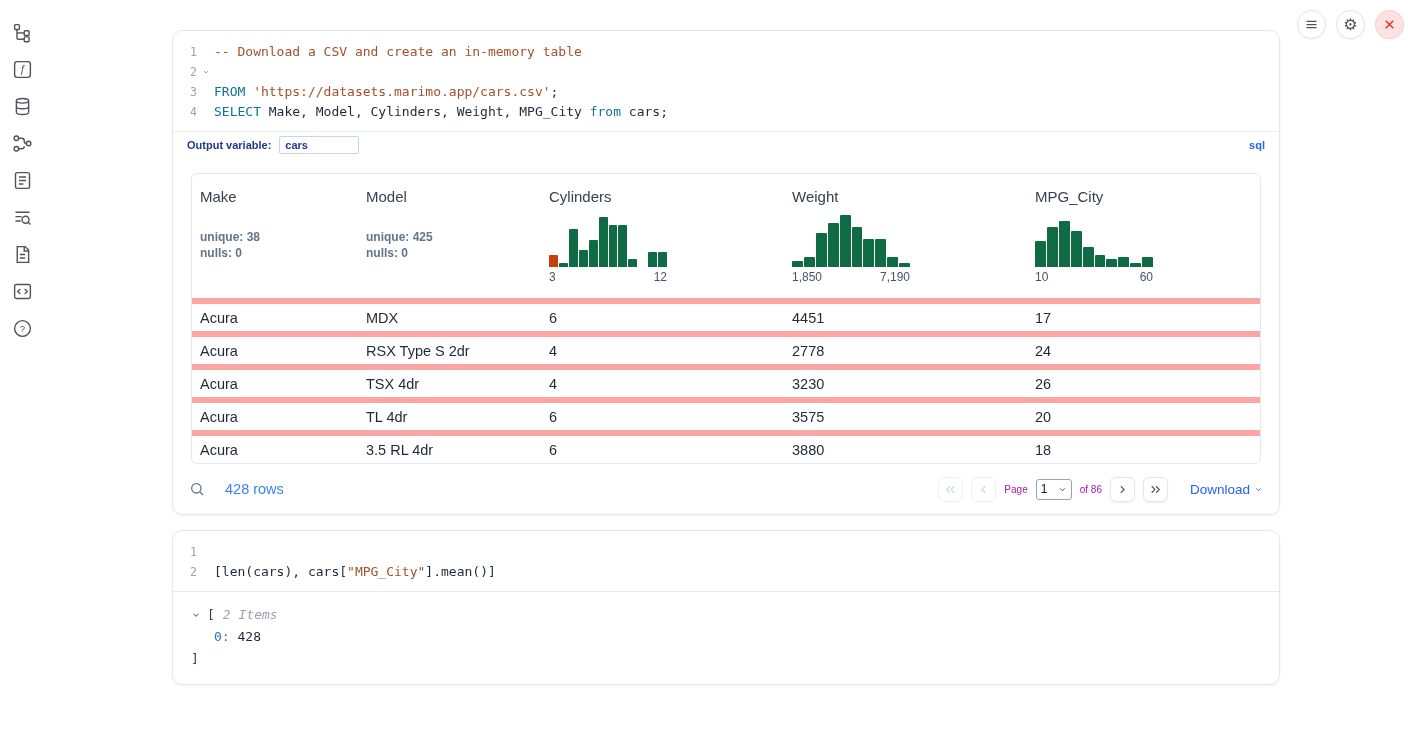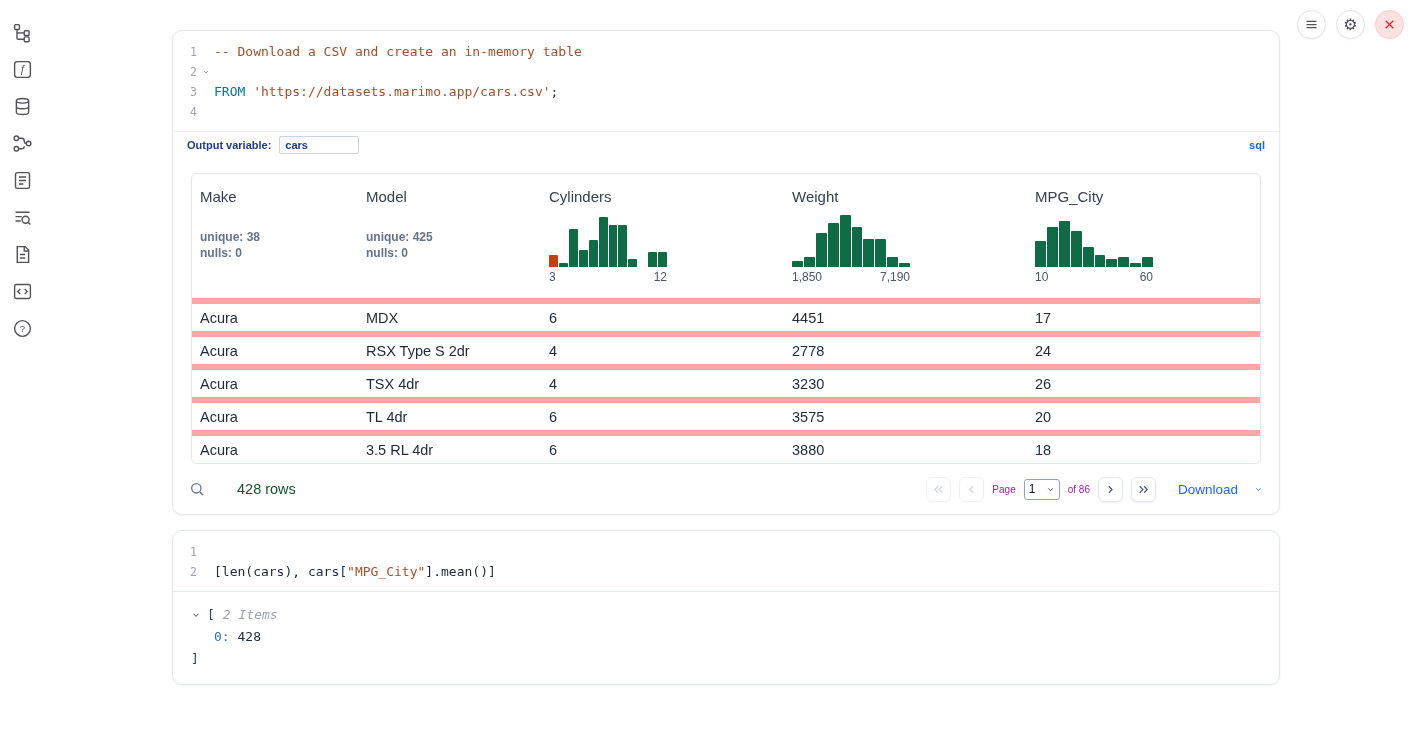--- a/index.html
+++ b/index.html
@@ -47,27 +47,27 @@
   .hist { margin-top:10px; width:118px; cursor:pointer; }
   .hist-bars { height:52px; display:flex; align-items:flex-end; gap:1px; }
   .hist-bar { flex:1 1 0; min-width:0; border-radius:1px 1px 0 0; }
   .hist-axis { display:flex; justify-content:space-between; font-size:12px; color:#475569; margin-top:3px; }
   .tbody .tr { display:grid; grid-template-columns:166px 183px 243px 243px 1fr; height:33px; border-top:6px solid #fca5a5; align-items:center; }
   .td { padding-left:8px; font-size:14.5px; color:#1f2937; }
 
   
   .table-footer { height:50px; display:flex; align-items:center; padding:0 16px 0 16px; gap:8px; }
   .icon-btn { background:none; border:none; color:#64748b; cursor:pointer; display:flex; align-items:center; padding:0; }
-  .row-count { font-size:14.5px; color:#14532d; margin-left:24px; }
+  .row-count { font-size:14.5px; color:#3b82f6; margin-left:12px; }
   .pg-btn { width:25px; height:25px; border:1px solid #e2e8f0; background:#fff; border-radius:6px; display:flex; align-items:center; justify-content:center; cursor:pointer; color:#475569; box-shadow:0 1px 2px rgba(15,23,42,.07); }
   .pg-btn.disabled { color:#cbd5e1; border-color:#eef1f5; box-shadow:none; }
   .pg-label { font-size:10px; color:#a21caf; }
   .page-select { width:36px; height:21px; border:1px solid #94a3b8; border-radius:3px; display:flex; align-items:center; justify-content:space-between; padding:0 4px; font-size:12px; color:#111827; cursor:pointer; background:#fff; }
   .page-select svg { color:#374151; }
-  .download-link { margin-left:14px; background:none; border:none; color:#2563eb; font-size:13.5px; display:flex; align-items:center; gap:16px; cursor:pointer; font-family:"Liberation Sans",sans-serif; }
+  .download-link { margin-left:14px; background:none; border:none; color:#2563eb; font-size:13.5px; display:flex; align-items:center; gap:4px; cursor:pointer; font-family:"Liberation Sans",sans-serif; }
 
   
   .divider { border-top:1px solid #e7ebf0; }
   .tree-output { padding:12px 0 14px 18px; font-family:"DejaVu Sans Mono",monospace; font-size:13px; line-height:22px; color:#334155; }
   .tree-line1 { display:flex; align-items:center; }
   .tree-chevron { background:none; border:none; color:#64748b; cursor:pointer; padding:0; width:12px; display:flex; align-items:center; margin-right:4px; }
   .items-label { font-style:italic; color:#9ca3af; margin-left:8px; }
   .tree-entry { padding-left:23px; }
   .tree-key { color:#3070b3; }
   .tree-val { color:#1e293b; }
@@ -183,20 +183,21 @@
             <span class="num">3</span>
             <span class="fold"></span>
           </span>
         <span class="code"><span class="tok-kw">FROM</span><span class="tok-pl"> </span><span class="tok-st">'https://datasets.marimo.app/cars.csv'</span><span class="tok-pl">;</span></span>
       </div>
       <div class="code-line">
         <span class="gutter">
             <span class="num">4</span>
             <span class="fold"></span>
           </span>
+        <span class="code"><span class="tok-kw">SELECT</span><span class="tok-pl"> Make, Model, Cylinders, Weight, MPG_City </span><span class="tok-kw">from</span><span class="tok-pl"> cars;</span></span>
       </div>
     </div>
 
     <div class="outvar-bar">
       <span class="outvar-label">Output variable:</span>
       <input class="outvar-input" value="cars" style="">
       <span class="flex-sp"></span>
       <span class="lang-badge">sql</span>
     </div>
 

